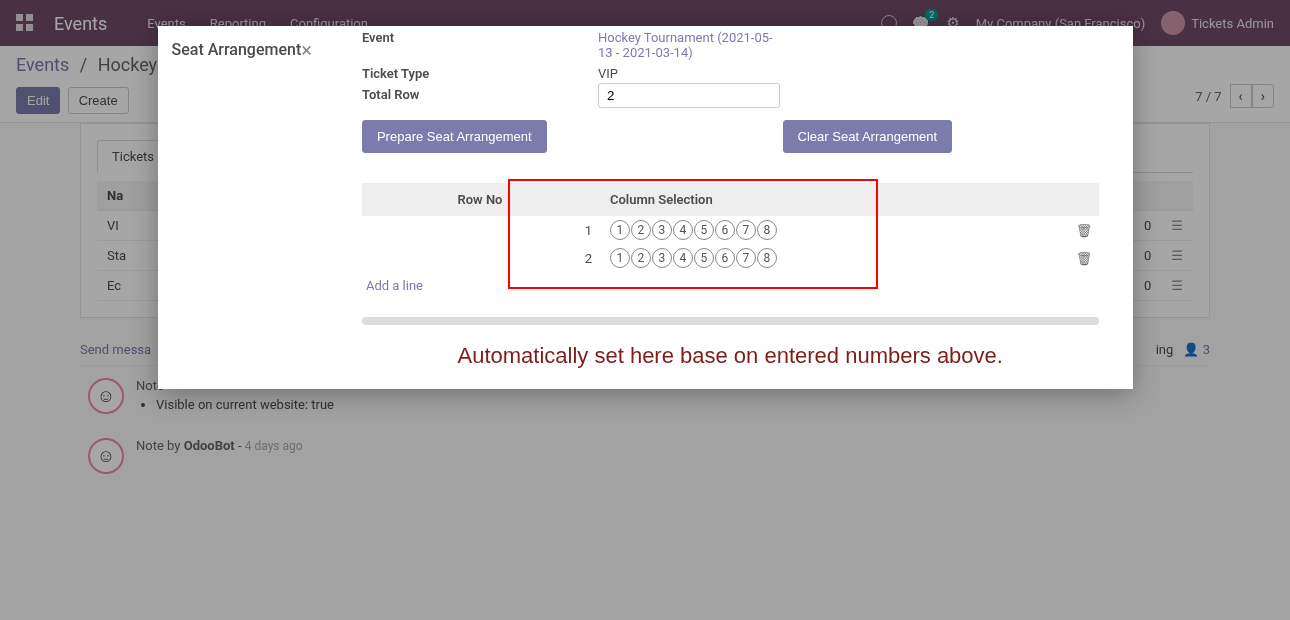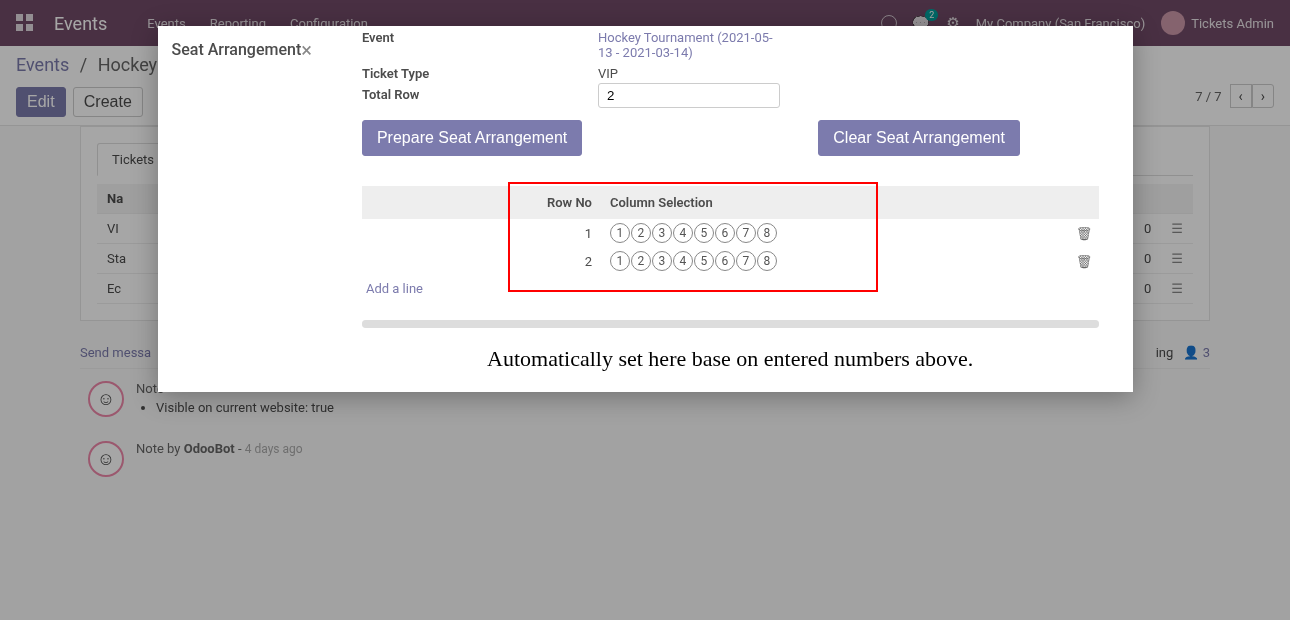--- a/index.html
+++ b/index.html
@@ -47,21 +47,21 @@
     .breadcrumb { font-size: 18px; color: #666; margin-bottom: 12px; }
     .breadcrumb a { color: #7c7bad; text-decoration: none; }
     .breadcrumb .sep { margin: 0 6px; }
     .buttons button { margin-right: 4px; }
     button {
       border: 1px solid #ccc;
       background: #fff;
       padding: 5px 10px;
       border-radius: 3px;
       cursor: pointer;
-      font-size: 16px;
+      font-size: 13px;
       color: #4c4c4c;
     }
     button.primary {
       background: #7c7bad;
       border-color: #7c7bad;
       color: #fff;
     }
     .pager { display: flex; align-items: center; gap: 0; margin-top: 30px; }
     .pager-text { margin-right: 8px; color: #666; }
     .pager-btn { border: 1px solid #ccc; padding: 4px 8px; background: #fff; cursor: pointer; font-size: 14px; line-height: 1; }
@@ -149,36 +149,36 @@
       border: 2px solid red;
       top: -4px;
       left: 146px;
       width: 370px;
       height: 110px;
       pointer-events: none;
     }
     table.seat { width: 100%; border-collapse: collapse; }
     table.seat thead { background: #eee; }
     table.seat th { text-align: left; padding: 9px 6px; font-weight: 600; }
-    table.seat th.rowno { width: 242px; text-align: right; padding-right: 12px;}
+    table.seat th.rowno { width: 242px; text-align: center; padding-right: 12px;}
     table.seat th.trash { width: 30px; }
     table.seat td { padding: 4px 6px; }
     table.seat td.rowno { text-align: right; padding-right: 12px;}
     .seat-circle {
       display: inline-flex; align-items: center; justify-content: center;
       width: 20px; height: 20px; border: 1px solid #888; border-radius: 50%;
       font-size: 12px; color: #555; margin-right: 1px; cursor: pointer;
     }
     .trash-icon { color: #666; cursor: pointer; font-size: 13px; }
     .add-line { color: #7c7bad; padding: 6px 4px; cursor: pointer; display: block;}
     .thin-scroll { height: 8px; background: #eee; margin-top: 18px; border-radius: 4px;}
     .thin-scroll-thumb { height: 100%; width: 100%; background: #ddd; border-radius: 4px;}
     .annotation {
-      color: #000000;
-      font-family: Liberation Serif, serif;
+      color: #7f1d1d;
+      font-family: Liberation Sans, sans-serif;
       font-size: 22px;
       text-align: center;
       margin-top: 18px;
     }
   </style>
 </head>
 <body>
 
 <div class="navbar">
   <div class="navbar-apps">

